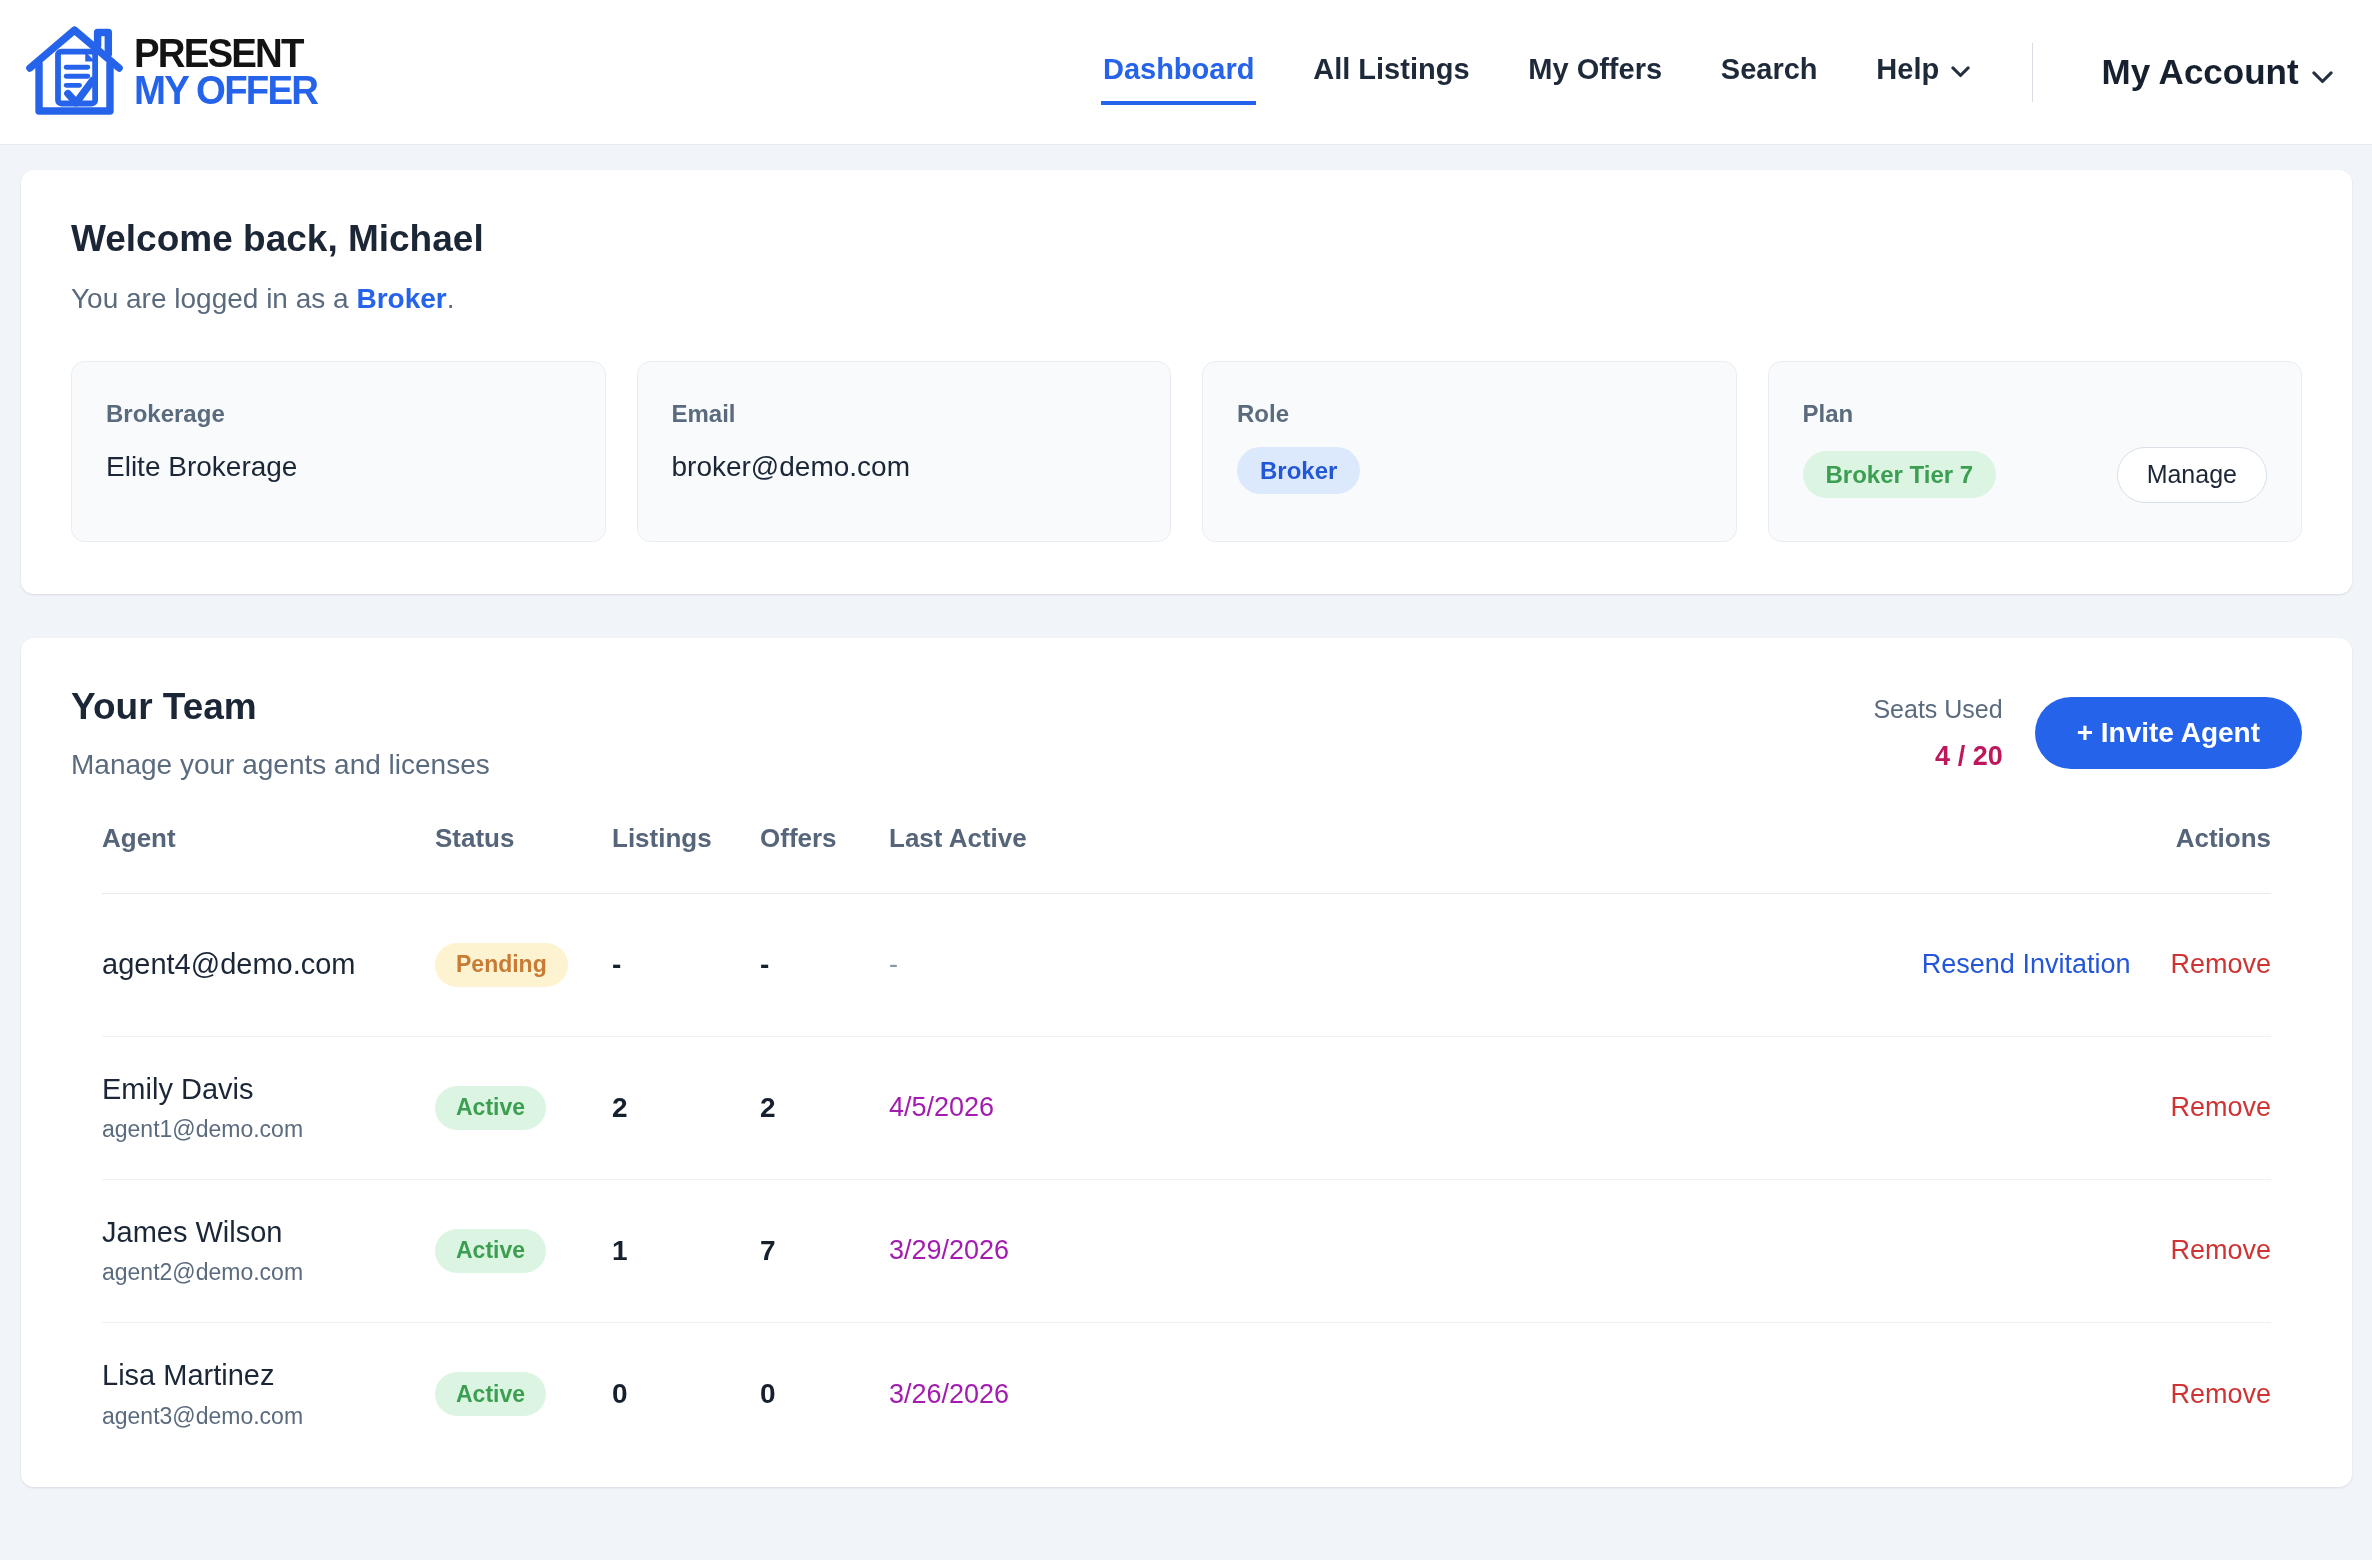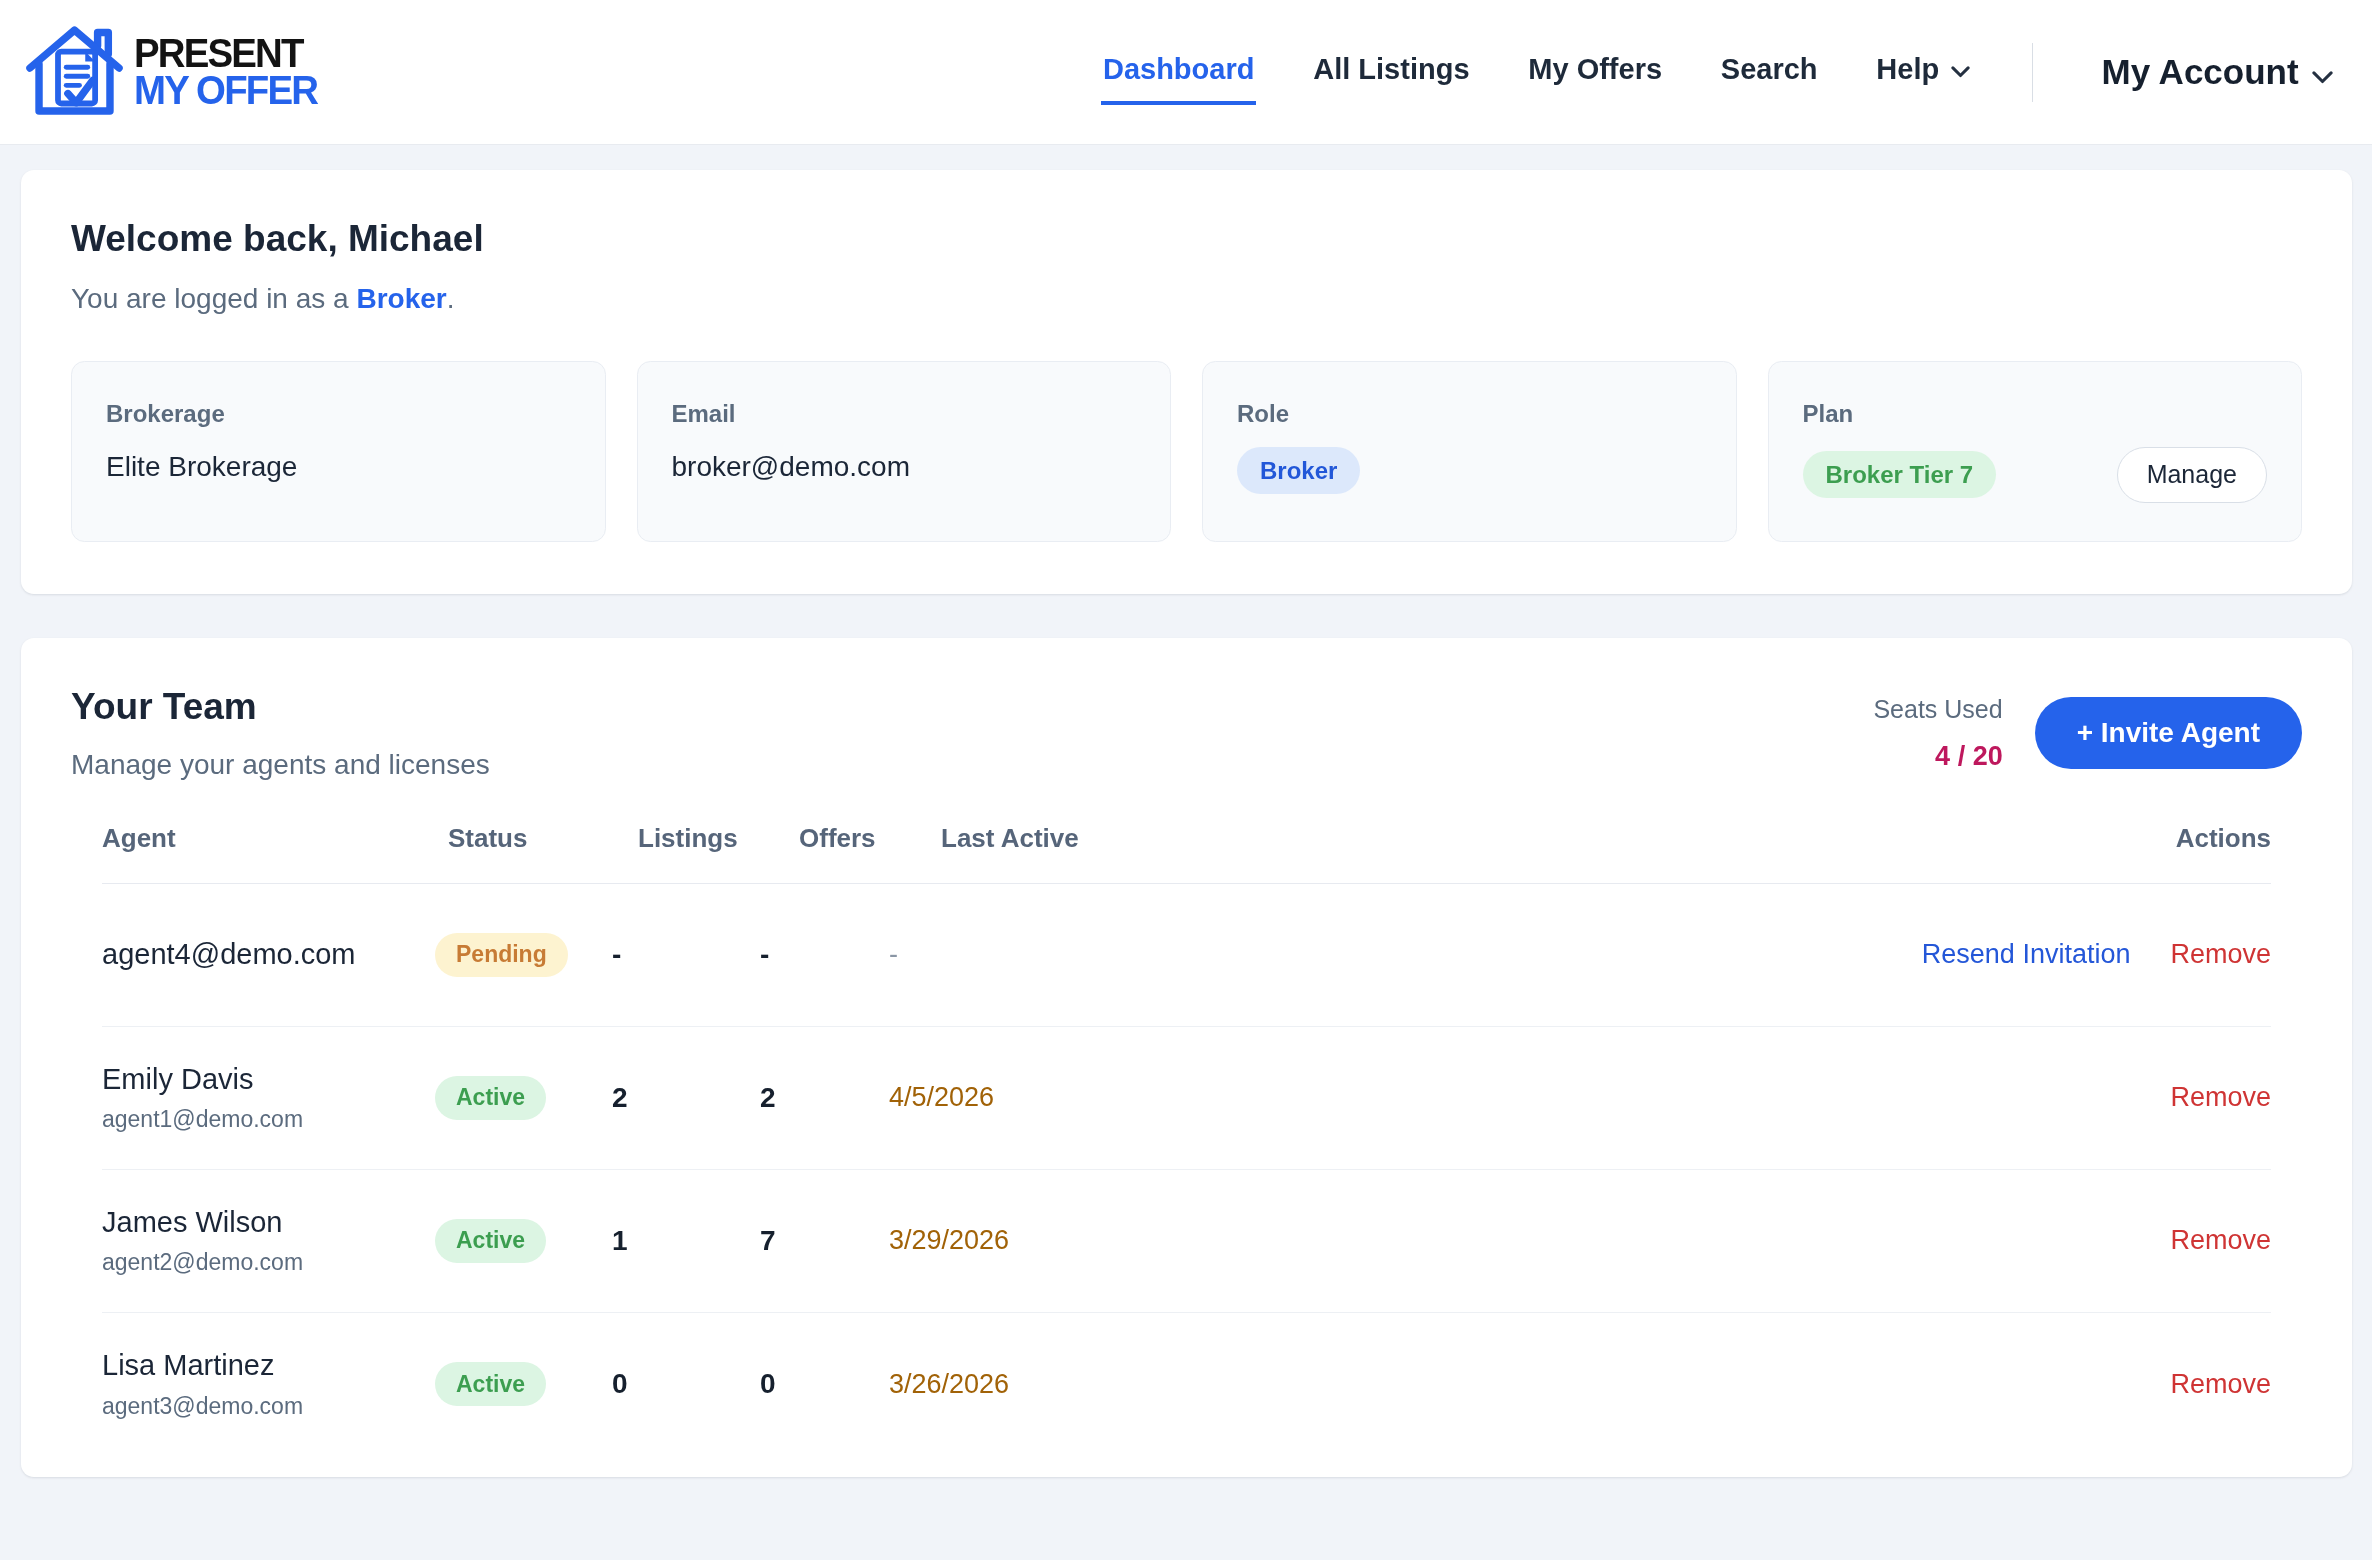--- a/index.html
+++ b/index.html
@@ -44,29 +44,29 @@
   .team-titles { }
   .team-sub { margin-top:21px; font-size:28px; color:#5b6b7e; }
   .team-right { margin-left:auto; display:flex; align-items:center; gap:32px; }
   .seats { text-align:right; }
   .seats-label { font-size:25px; color:#5b6b7e; }
   .seats-value { margin-top:17px; font-size:27px; font-weight:700; color:#be185d; }
   .btn-invite { background:#2563eb; color:#ffffff; border:none; border-radius:955px; padding:20px 42px; font-size:28px; font-weight:700; cursor:pointer; font-family:inherit; }
 
   .table { margin:42px 31px 0; }
   .trow { display:grid; grid-template-columns:333px 177px 148px 129px 1fr 459px; align-items:center; }
-  .thead { padding-bottom:29px; border-bottom:1px solid #e7eaf0;gap:13px; }
+  .thead { padding-bottom:39px; border-bottom:1px solid #e7eaf0; }
   .th { font-size:26px; font-weight:600; color:#56657a; }
   .th-actions { text-align:right; }
   .tr { padding:34px 0; border-bottom:1px solid #edf0f4; min-height:143px; }
   .tr:last-child { border-bottom:none; }
   .cell-name { font-size:29px; color:#1b2637; }
   .cell-email { margin-top:10.5px; font-size:23px; color:#5b6b7e; }
   .cell-num { font-size:28px; font-weight:600; color:#16202e; }
-  .cell-date { font-size:27px; color:#a16207; }
+  .cell-date { font-size:27px; color:#a21caf; }
   .dash-muted { color:#8a96a5; }
   .badge-sm { padding:8.6px 21px; font-size:23px; font-weight:600; }
   .cell-actions { text-align:right; display:flex; justify-content:flex-end; gap:40px; }
   .link { font-size:27px; font-weight:500; cursor:pointer; }
   .link-blue { color:#2457d8; }
   .link-red { color:#cf3434; }
 </style>
 </head>
 <body>
 

